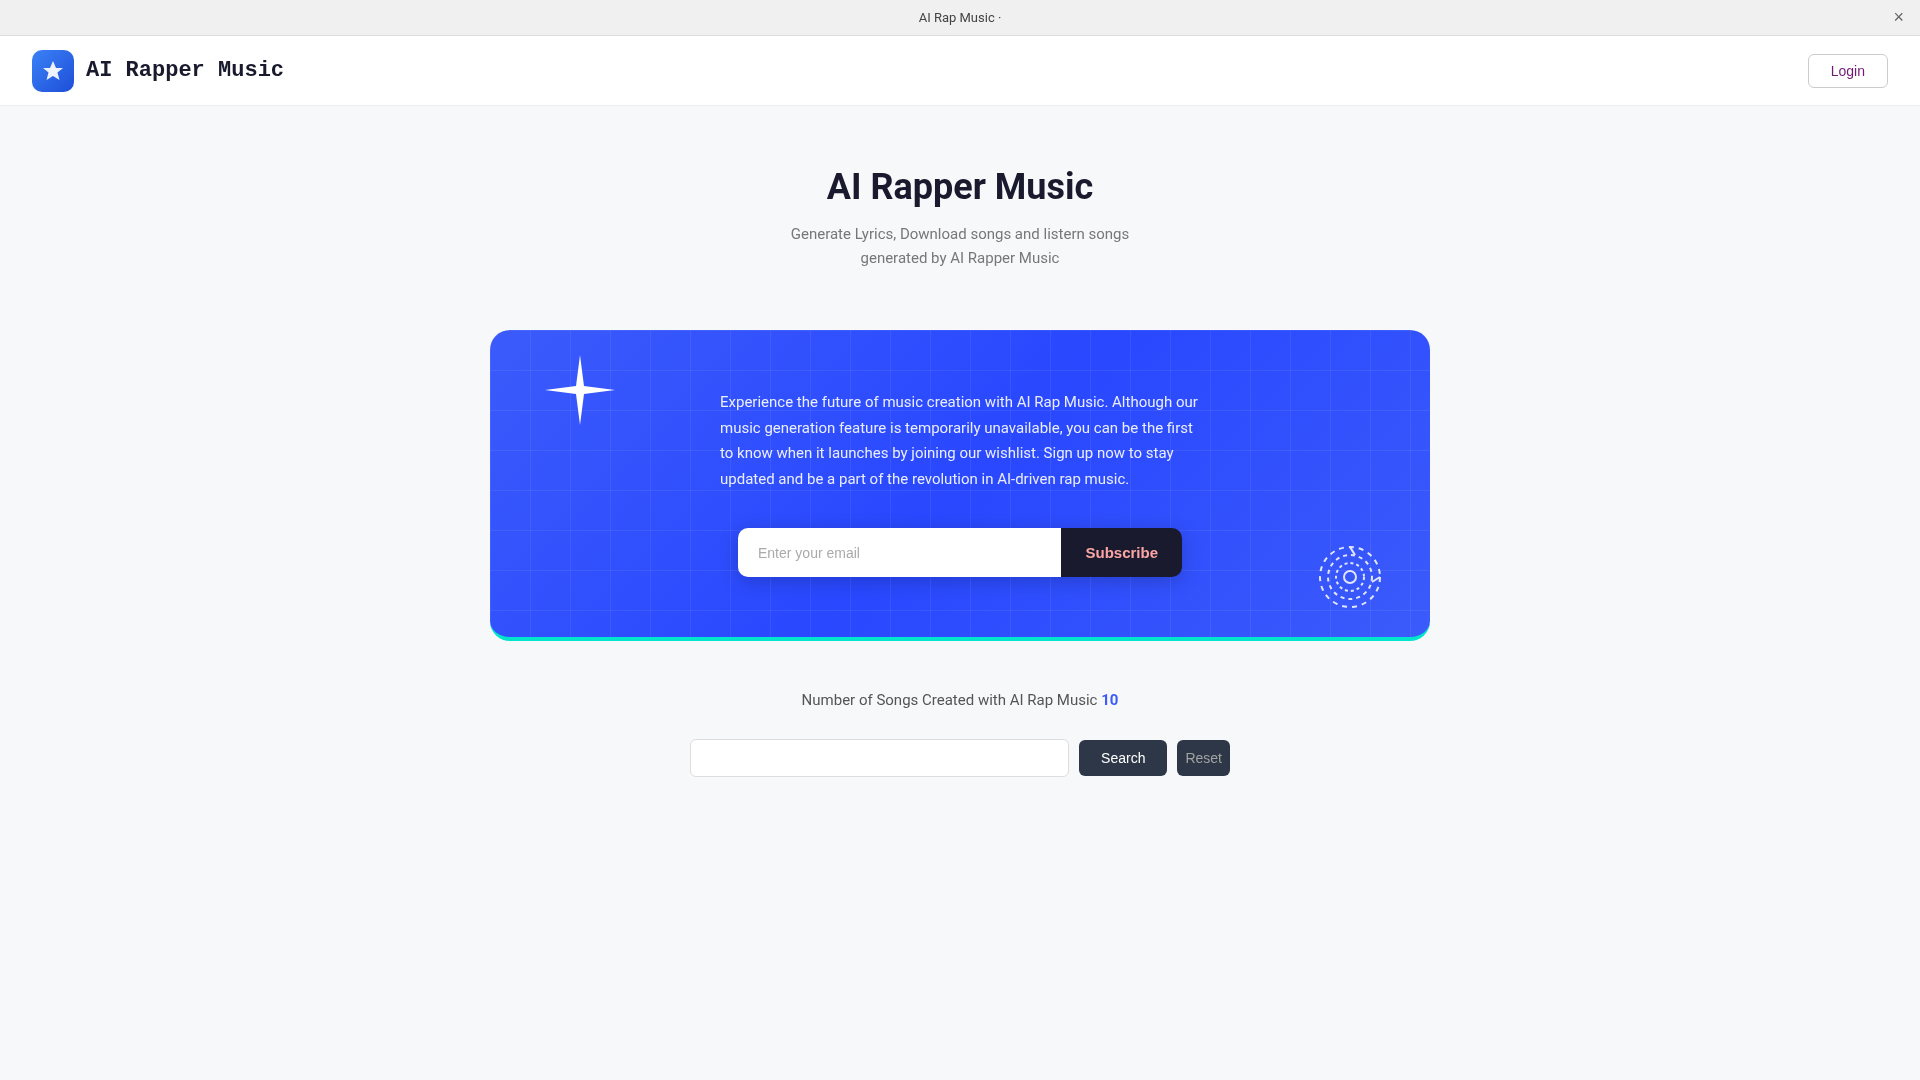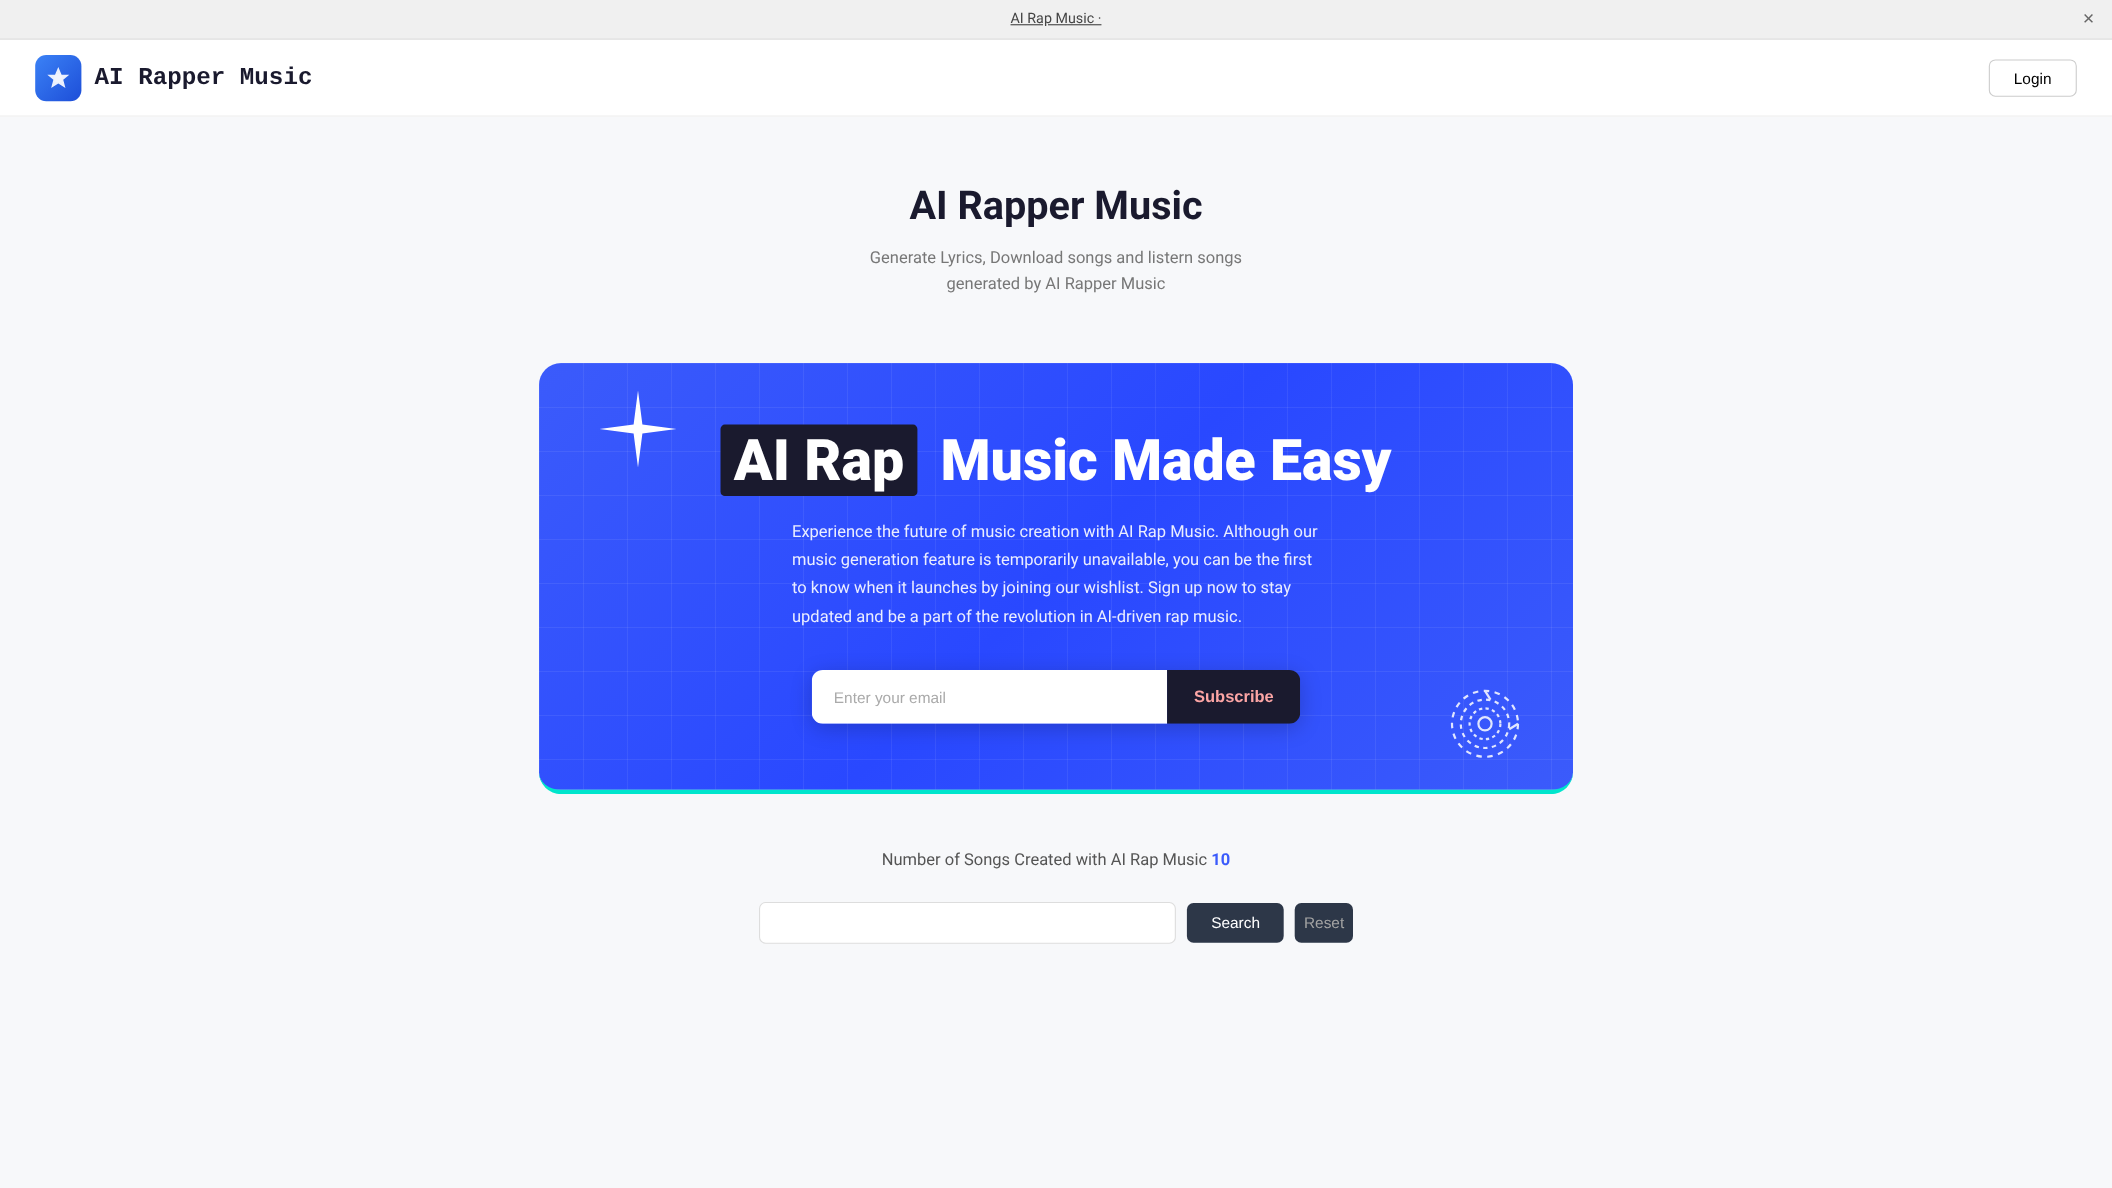--- a/index.html
+++ b/index.html
@@ -22,21 +22,20 @@
       display: flex;
       align-items: center;
       justify-content: center;
       border-bottom: 1px solid #ddd;
       position: relative;
     }
 
     .browser-title {
       font-size: 13px;
       color: #444;
-      text-decoration: underline;
     }
 
     .browser-close {
       position: absolute;
       right: 16px;
       font-size: 18px;
       color: #666;
       cursor: pointer;
       background: none;
       border: none;
@@ -78,21 +77,21 @@
       color: #1a1a2e;
     }
 
     .login-btn {
       padding: 8px 22px;
       border: 1px solid #ccc;
       border-radius: 6px;
       background: white;
       font-size: 14px;
       cursor: pointer;
-      color: #000000;
+      color: #701a75;
     }
 
     
     .main-content {
       padding: 60px 20px 40px;
       display: flex;
       flex-direction: column;
       align-items: center;
     }
 
@@ -327,23 +326,20 @@
         <circle cx="40" cy="40" r="30" stroke="white" stroke-width="2" fill="none" stroke-dasharray="5 5"></circle>
         <circle cx="40" cy="40" r="22" stroke="white" stroke-width="2" fill="none" stroke-dasharray="4 4"></circle>
         <circle cx="40" cy="40" r="14" stroke="white" stroke-width="2" fill="none" stroke-dasharray="3 3"></circle>
         <circle cx="40" cy="40" r="6" stroke="white" stroke-width="2" fill="none"></circle>
         <line x1="40" y1="10" x2="45" y2="18" stroke="white" stroke-width="2"></line>
         <line x1="70" y1="40" x2="62" y2="45" stroke="white" stroke-width="2"></line>
       </svg>
     </div>
 
     <div class="hero-card-content">
-      <h2 class="hero-headline">
-        <span class="highlight">AI Rap</span><span> Music Made Easy</span>
-      </h2>
       <p class="hero-description">Experience the future of music creation with AI Rap Music. Although our music generation feature is temporarily unavailable, you can be the first to know when it launches by joining our wishlist. Sign up now to stay updated and be a part of the revolution in AI-driven rap music.</p>
       <div class="email-form">
         <input class="email-input" type="email" placeholder="Enter your email" style="">
         <button class="subscribe-btn">Subscribe</button>
       </div>
     </div>
   </div>
 
   <div class="stats-section">
     <p class="stats-text">

